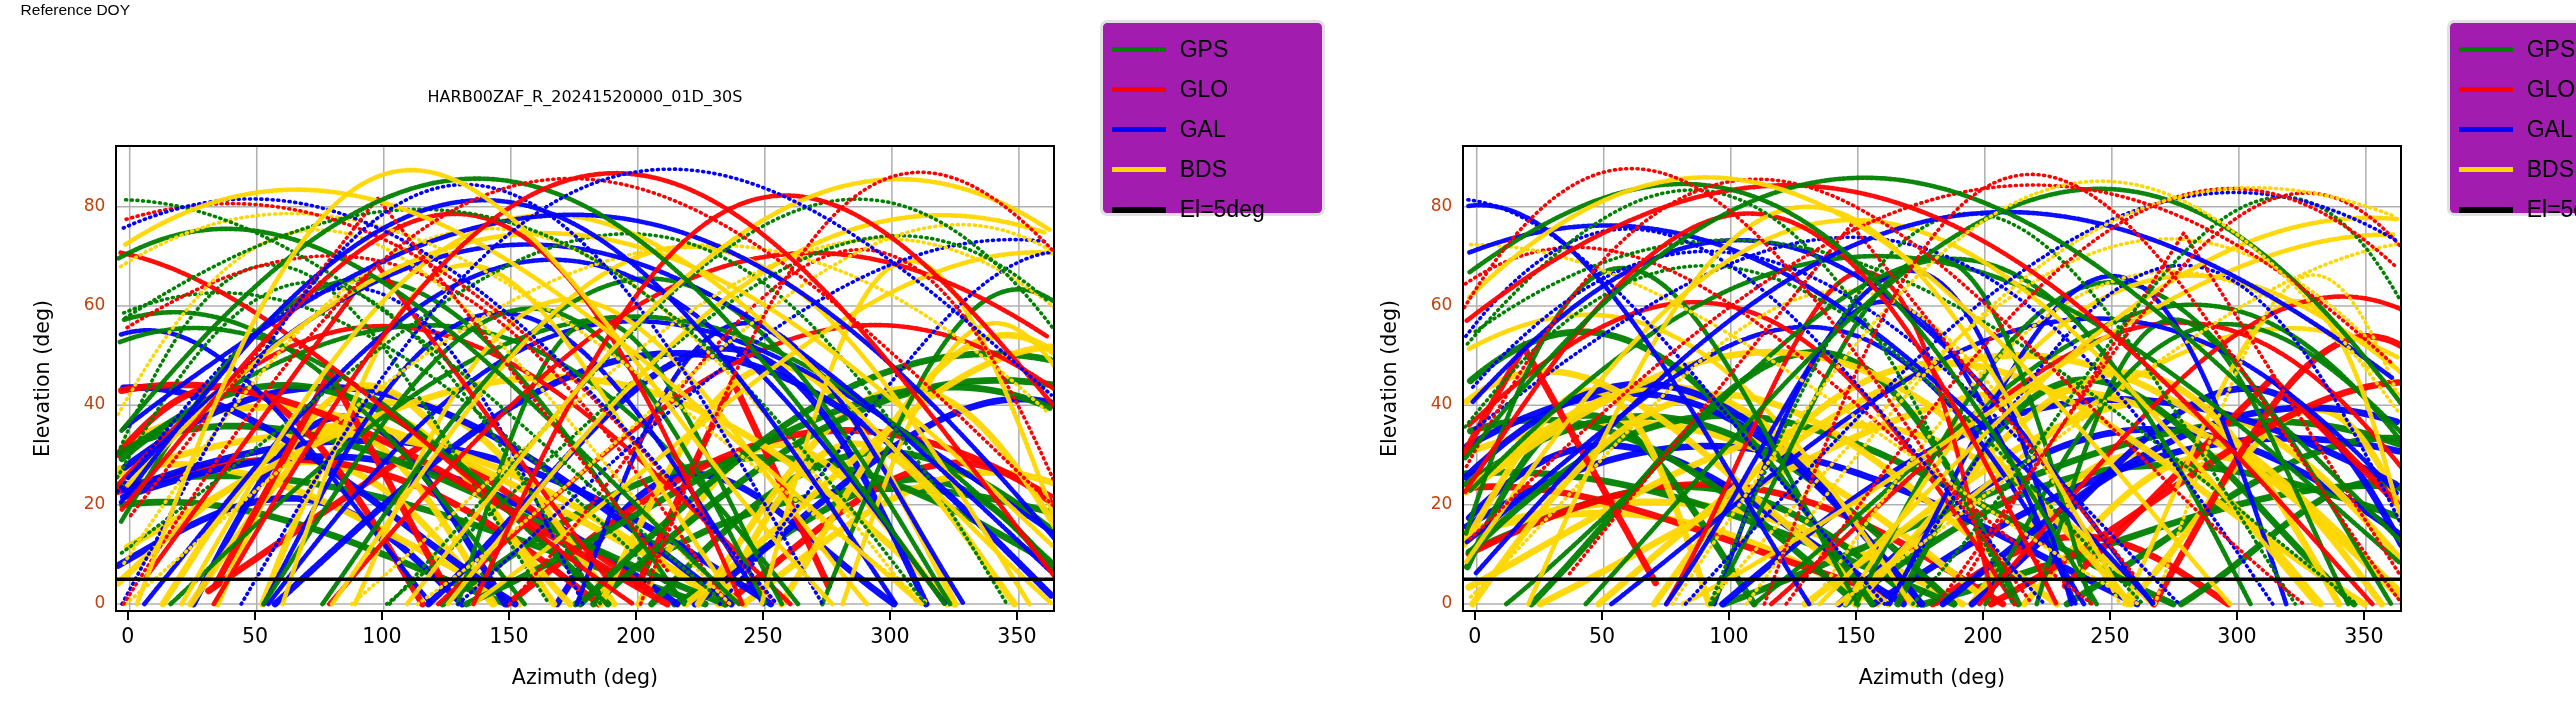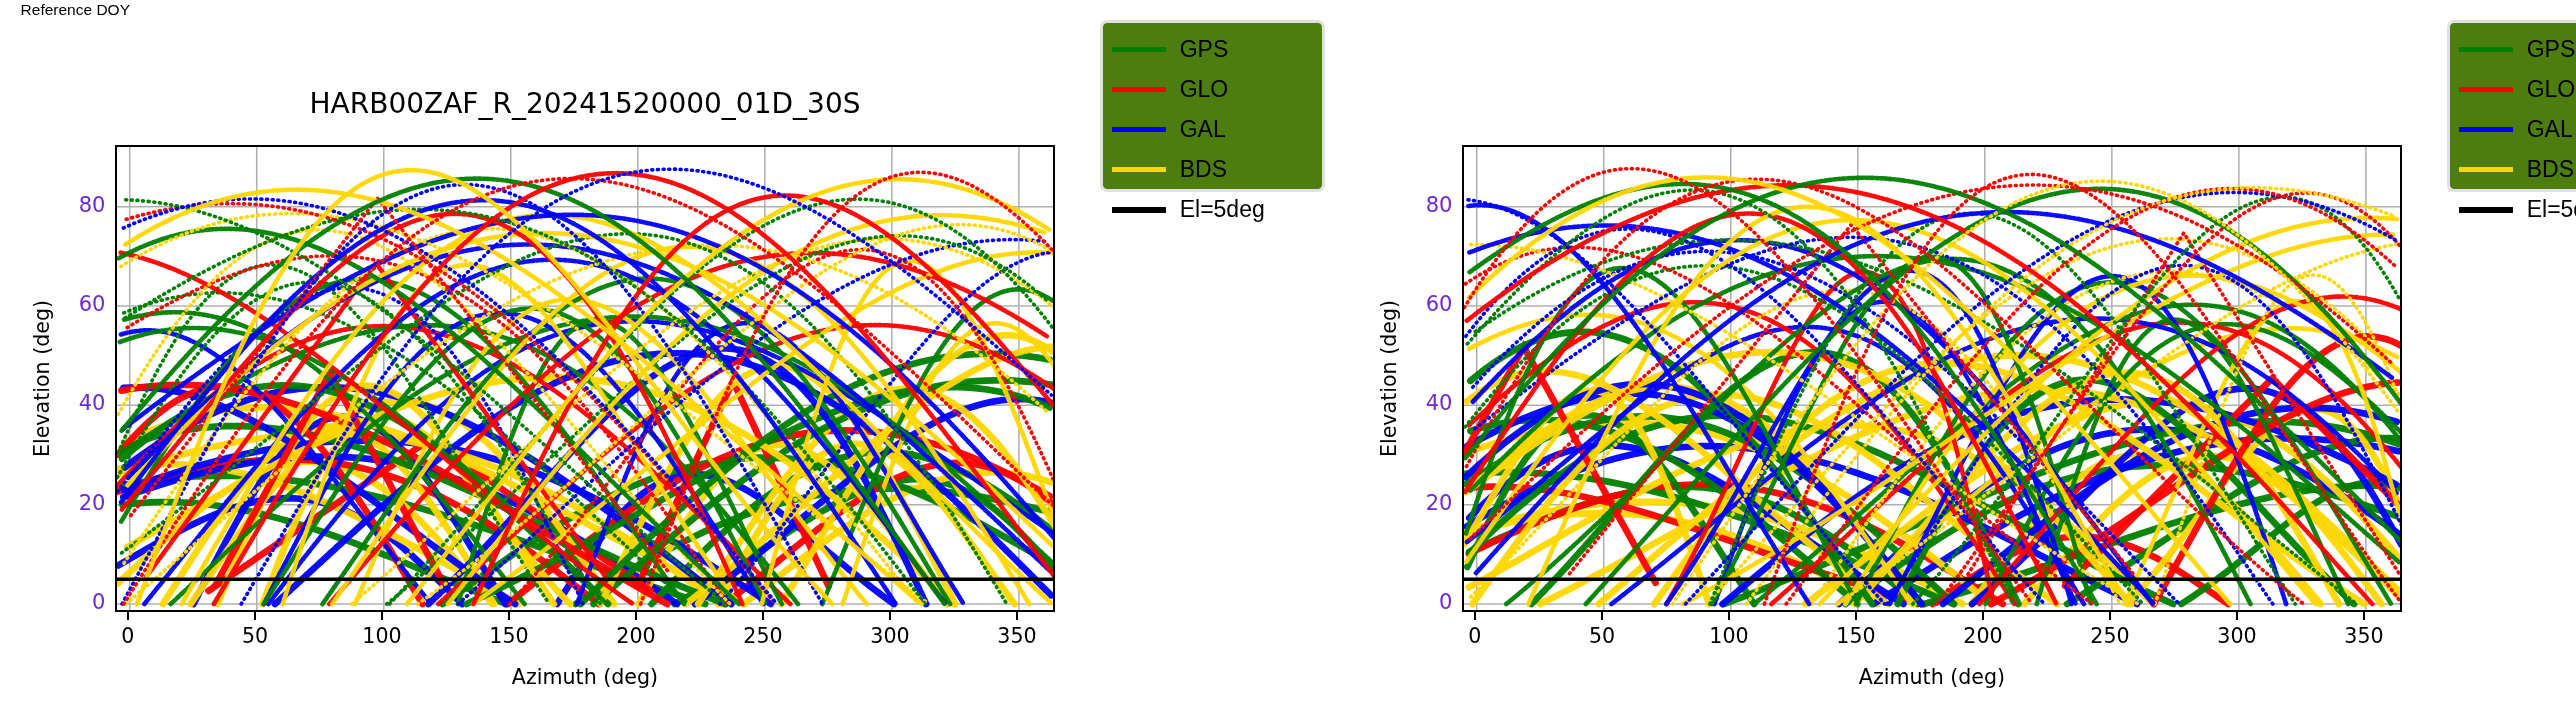--- a/index.html
+++ b/index.html
@@ -33,21 +33,21 @@
   }
   .panel-0 { left: 0px; }
   .panel-1 { left: 1347px; }
 
   .panel-title {
     position: absolute;
     left: 115px;
     width: 940px;
     top: 87px;
     text-align: center;
-    font-size: 28px;
+    font-size: 16px;
     color: #000000;
     font-family: "DejaVu Sans", sans-serif;
     white-space: nowrap;
   }
 
   .axes {
     position: absolute;
     left: 115px;
     top: 145px;
     width: 940px;
@@ -87,22 +87,22 @@
     color: #000000;
     font-family: "DejaVu Sans", sans-serif;
     white-space: nowrap;
   }
 
   .ytick {
     position: absolute;
     right: 0;
     width: 82px;
     text-align: right;
-    font-size: 21px;
-    color: #6d28d9;
+    font-size: 17px;
+    color: #c2410c;
     font-family: "DejaVu Sans", sans-serif;
     transform: translateY(-50%);
   }
   .ytick-wrap {
     position: absolute;
     left: 14.4px;
     top: 145px;
     width: 91px;
     height: 467px;
   }
@@ -138,24 +138,24 @@
     width: 2.1px;
     height: 8.2px;
     background: #000000;
     margin-left: -1px;
   }
 
   .legend {
     position: absolute;
     top: 19.6px;
     width: 225px;
-    height: 172px;
+    height: 196px;
     border: 3.1px solid #e0e0e0;
     border-radius: 7.2px;
-    background: #4d7c0f;
+    background: #a21caf;
     box-sizing: border-box;
     padding: 7.2px 9.3px;
   }
   .legend-0 { left: 1100px; }
   .legend-1 { left: 2447px; }
 
   .legend-row {
     display: flex;
     align-items: center;
     height: 40px;

